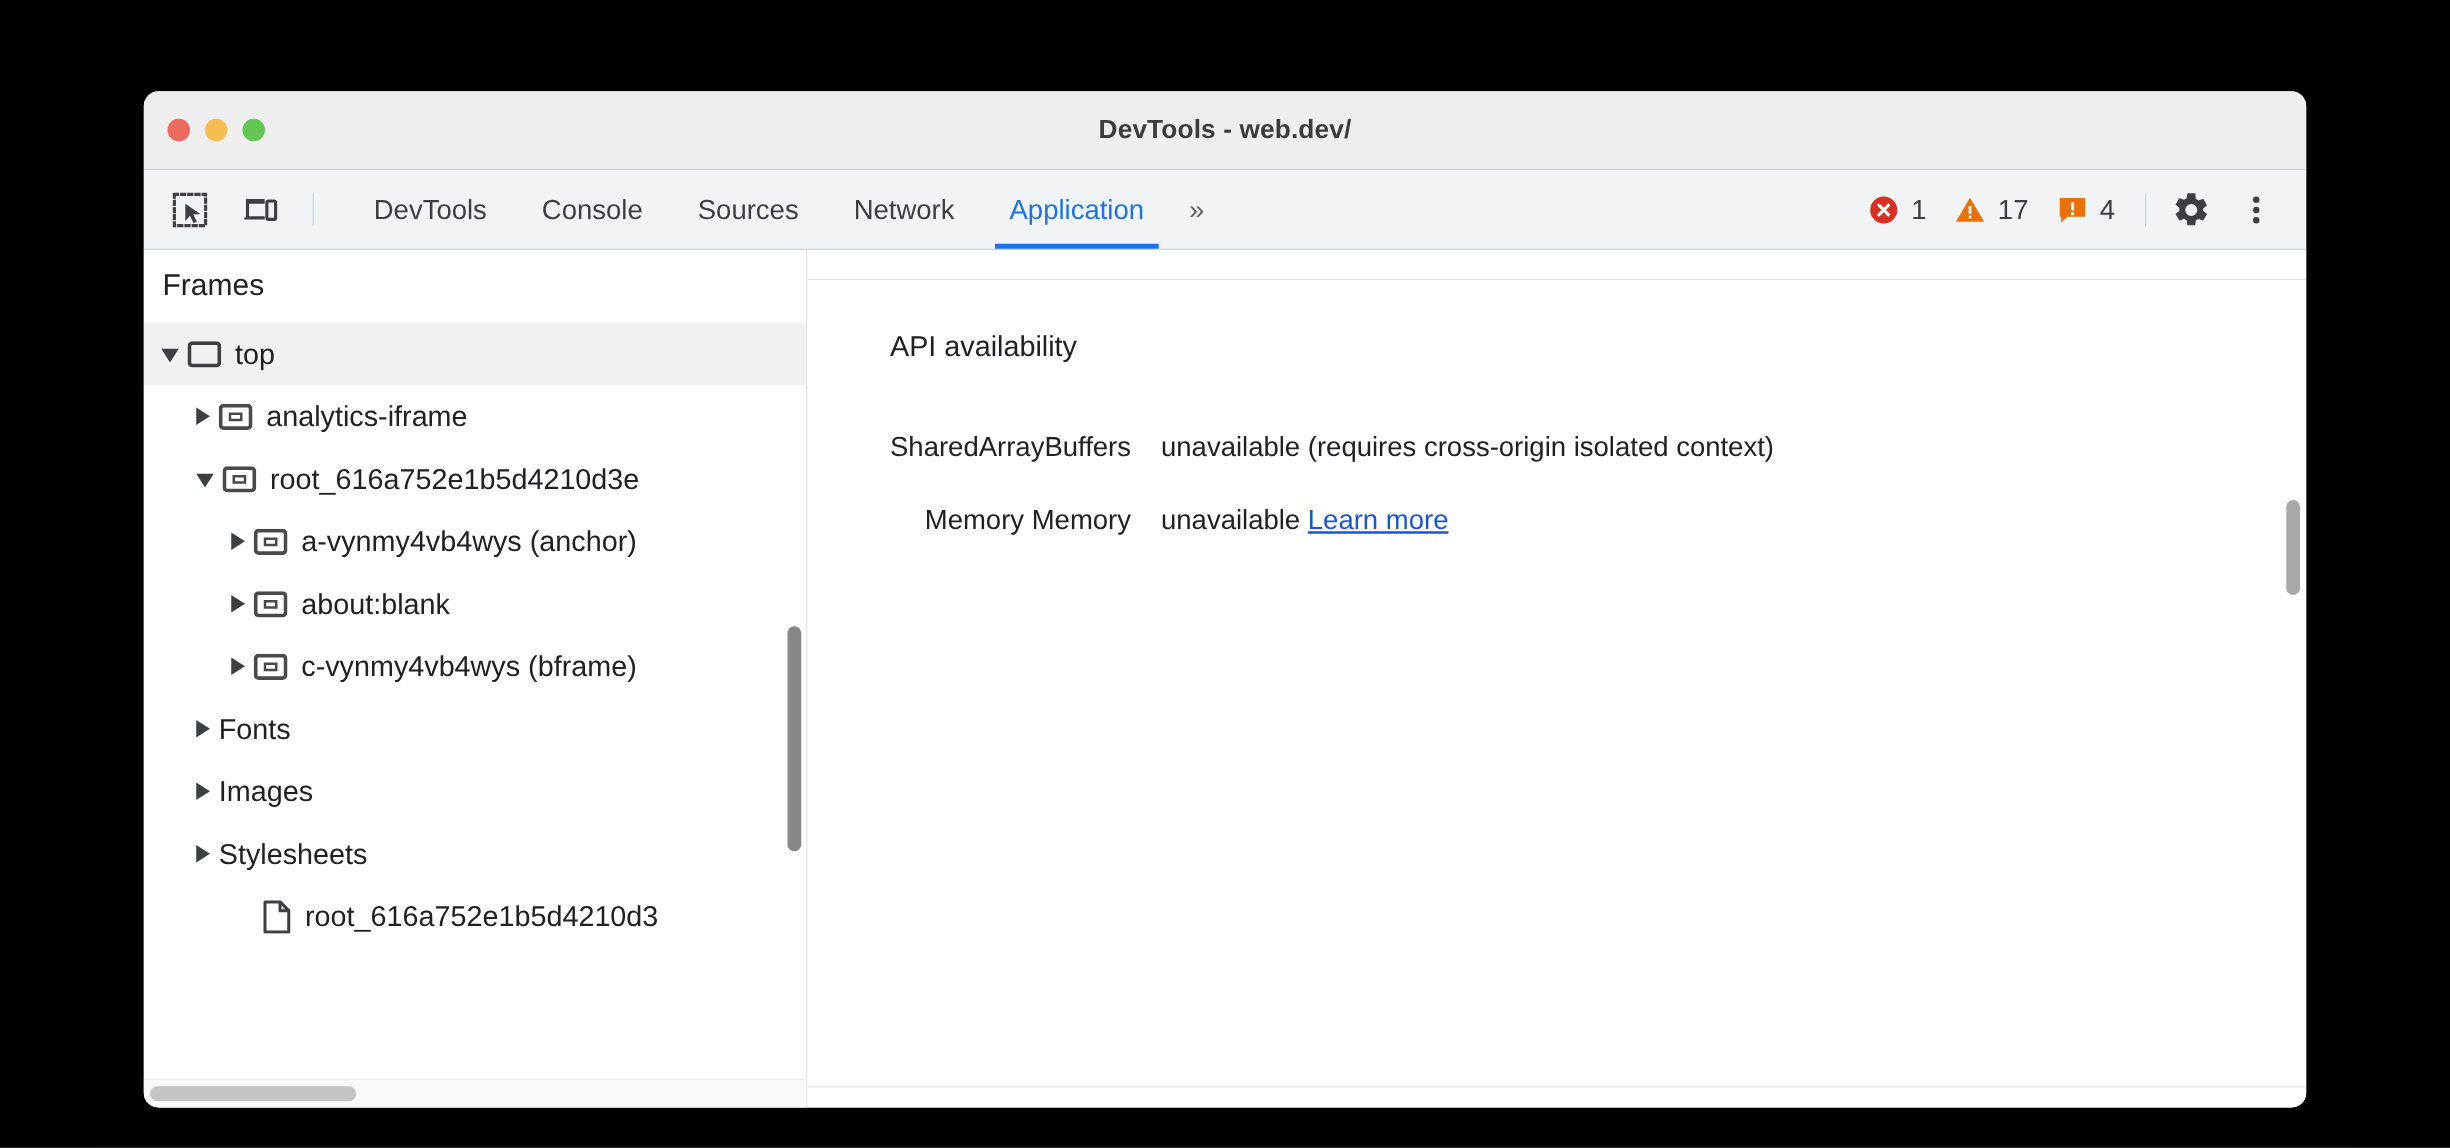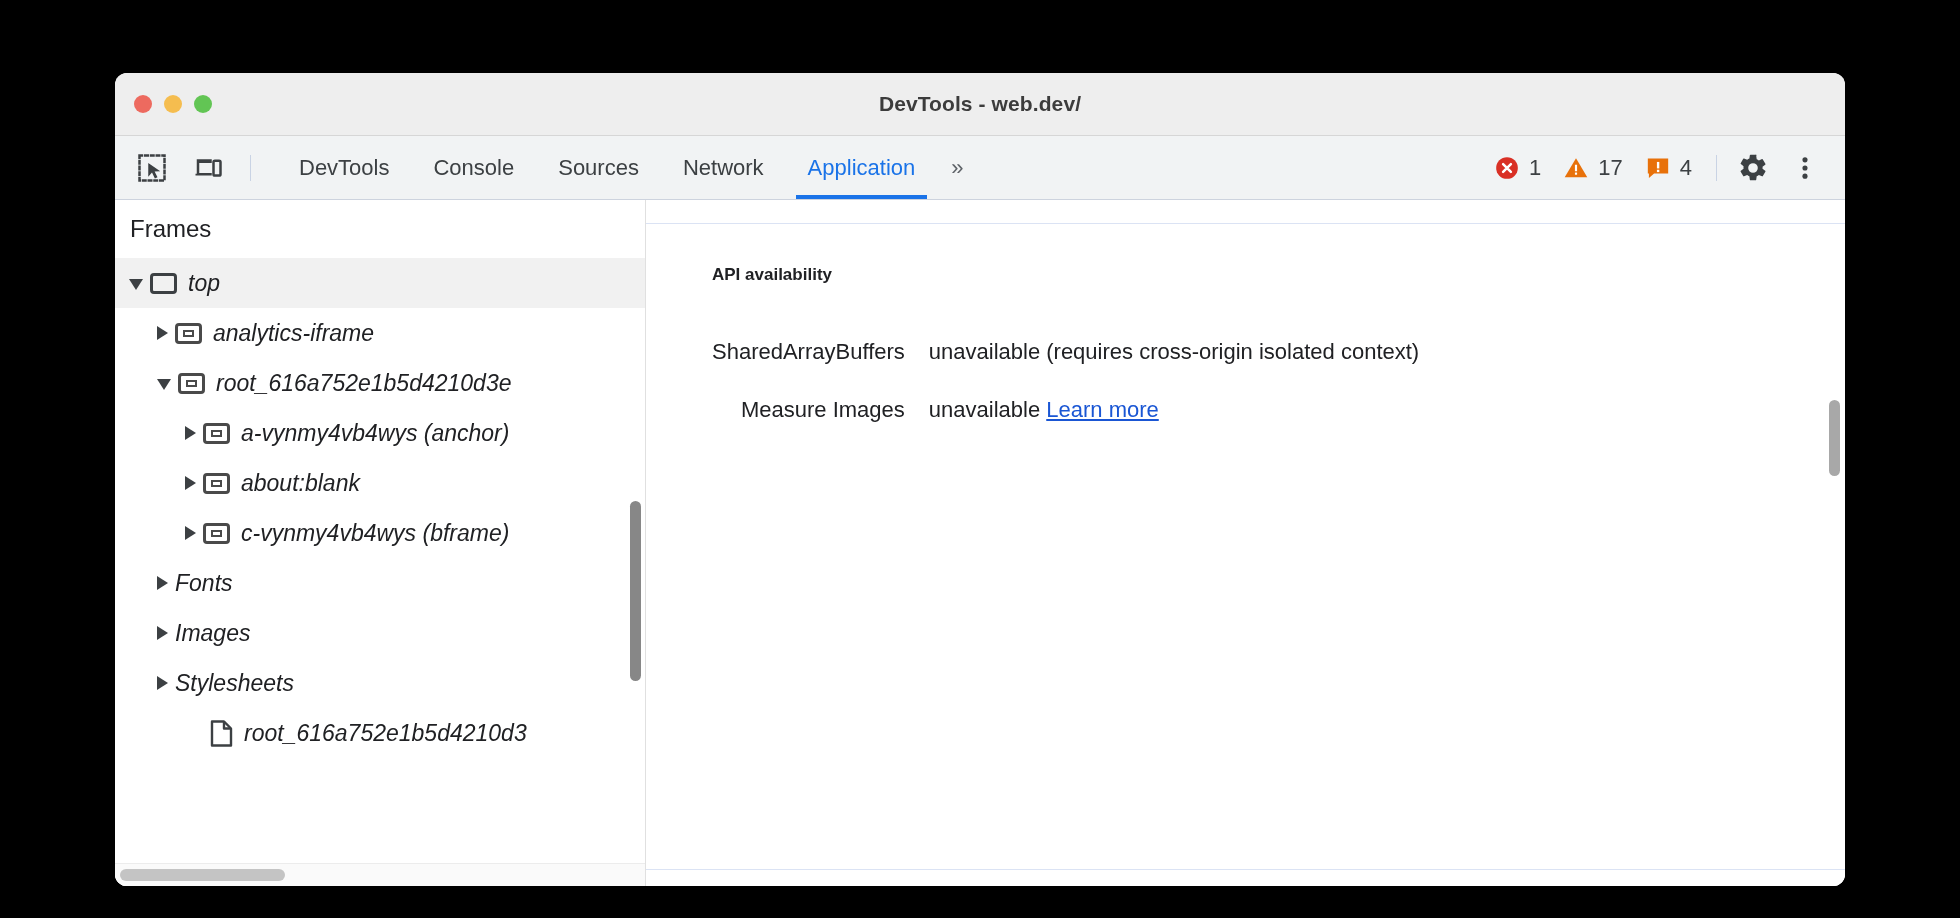--- a/index.html
+++ b/index.html
@@ -201,21 +201,20 @@
   }
 
   .tree-row {
     display: flex;
     align-items: center;
     height: 50px;
     font-size: 23px;
     color: #202124;
     white-space: nowrap;
     cursor: default;
-    font-style: italic;
   }
   .tree-row.selected { background: #f1f1f1; }
 
   .twisty {
     width: 0;
     height: 0;
     flex: 0 0 auto;
     margin-right: 7px;
   }
   .twisty.closed {
@@ -276,22 +275,22 @@
   }
   .content-rule {
     height: 1px;
     background: #dbe3f4;
   }
   .content-rule.top { margin-top: 23px; }
   .content-inner {
     padding: 0 0 0 66px;
   }
   .section-title {
-    font-size: 17px;
-    font-weight: bold;
+    font-size: 23px;
+    font-weight: normal;
     color: #202124;
     margin: 42px 0 0 0;
     line-height: 1;
   }
   .section-para {
     font-size: 23px;
     color: #202124;
     line-height: 1.46;
     margin: 34px 0 0 0;
     max-width: 970px;
@@ -529,21 +528,21 @@
           <div class="section-title">API availability</div>
 
 
           <table class="kv-table">
             <tbody>
                 <tr>
               <td class="kv-key">SharedArrayBuffers</td>
               <td class="kv-val">unavailable  (requires cross-origin isolated context)</td>
             </tr>
             <tr>
-              <td class="kv-key">Measure Images</td>
+              <td class="kv-key">Memory Memory</td>
               <td class="kv-val"><span>unavailable </span><a class="dt-link" href="#">Learn more</a></td>
             </tr>
           </tbody>
             </table>
         </div>
 
         <div class="content-vscroll"></div>
         <div class="content-rule bottom"></div>
       </div>
 

